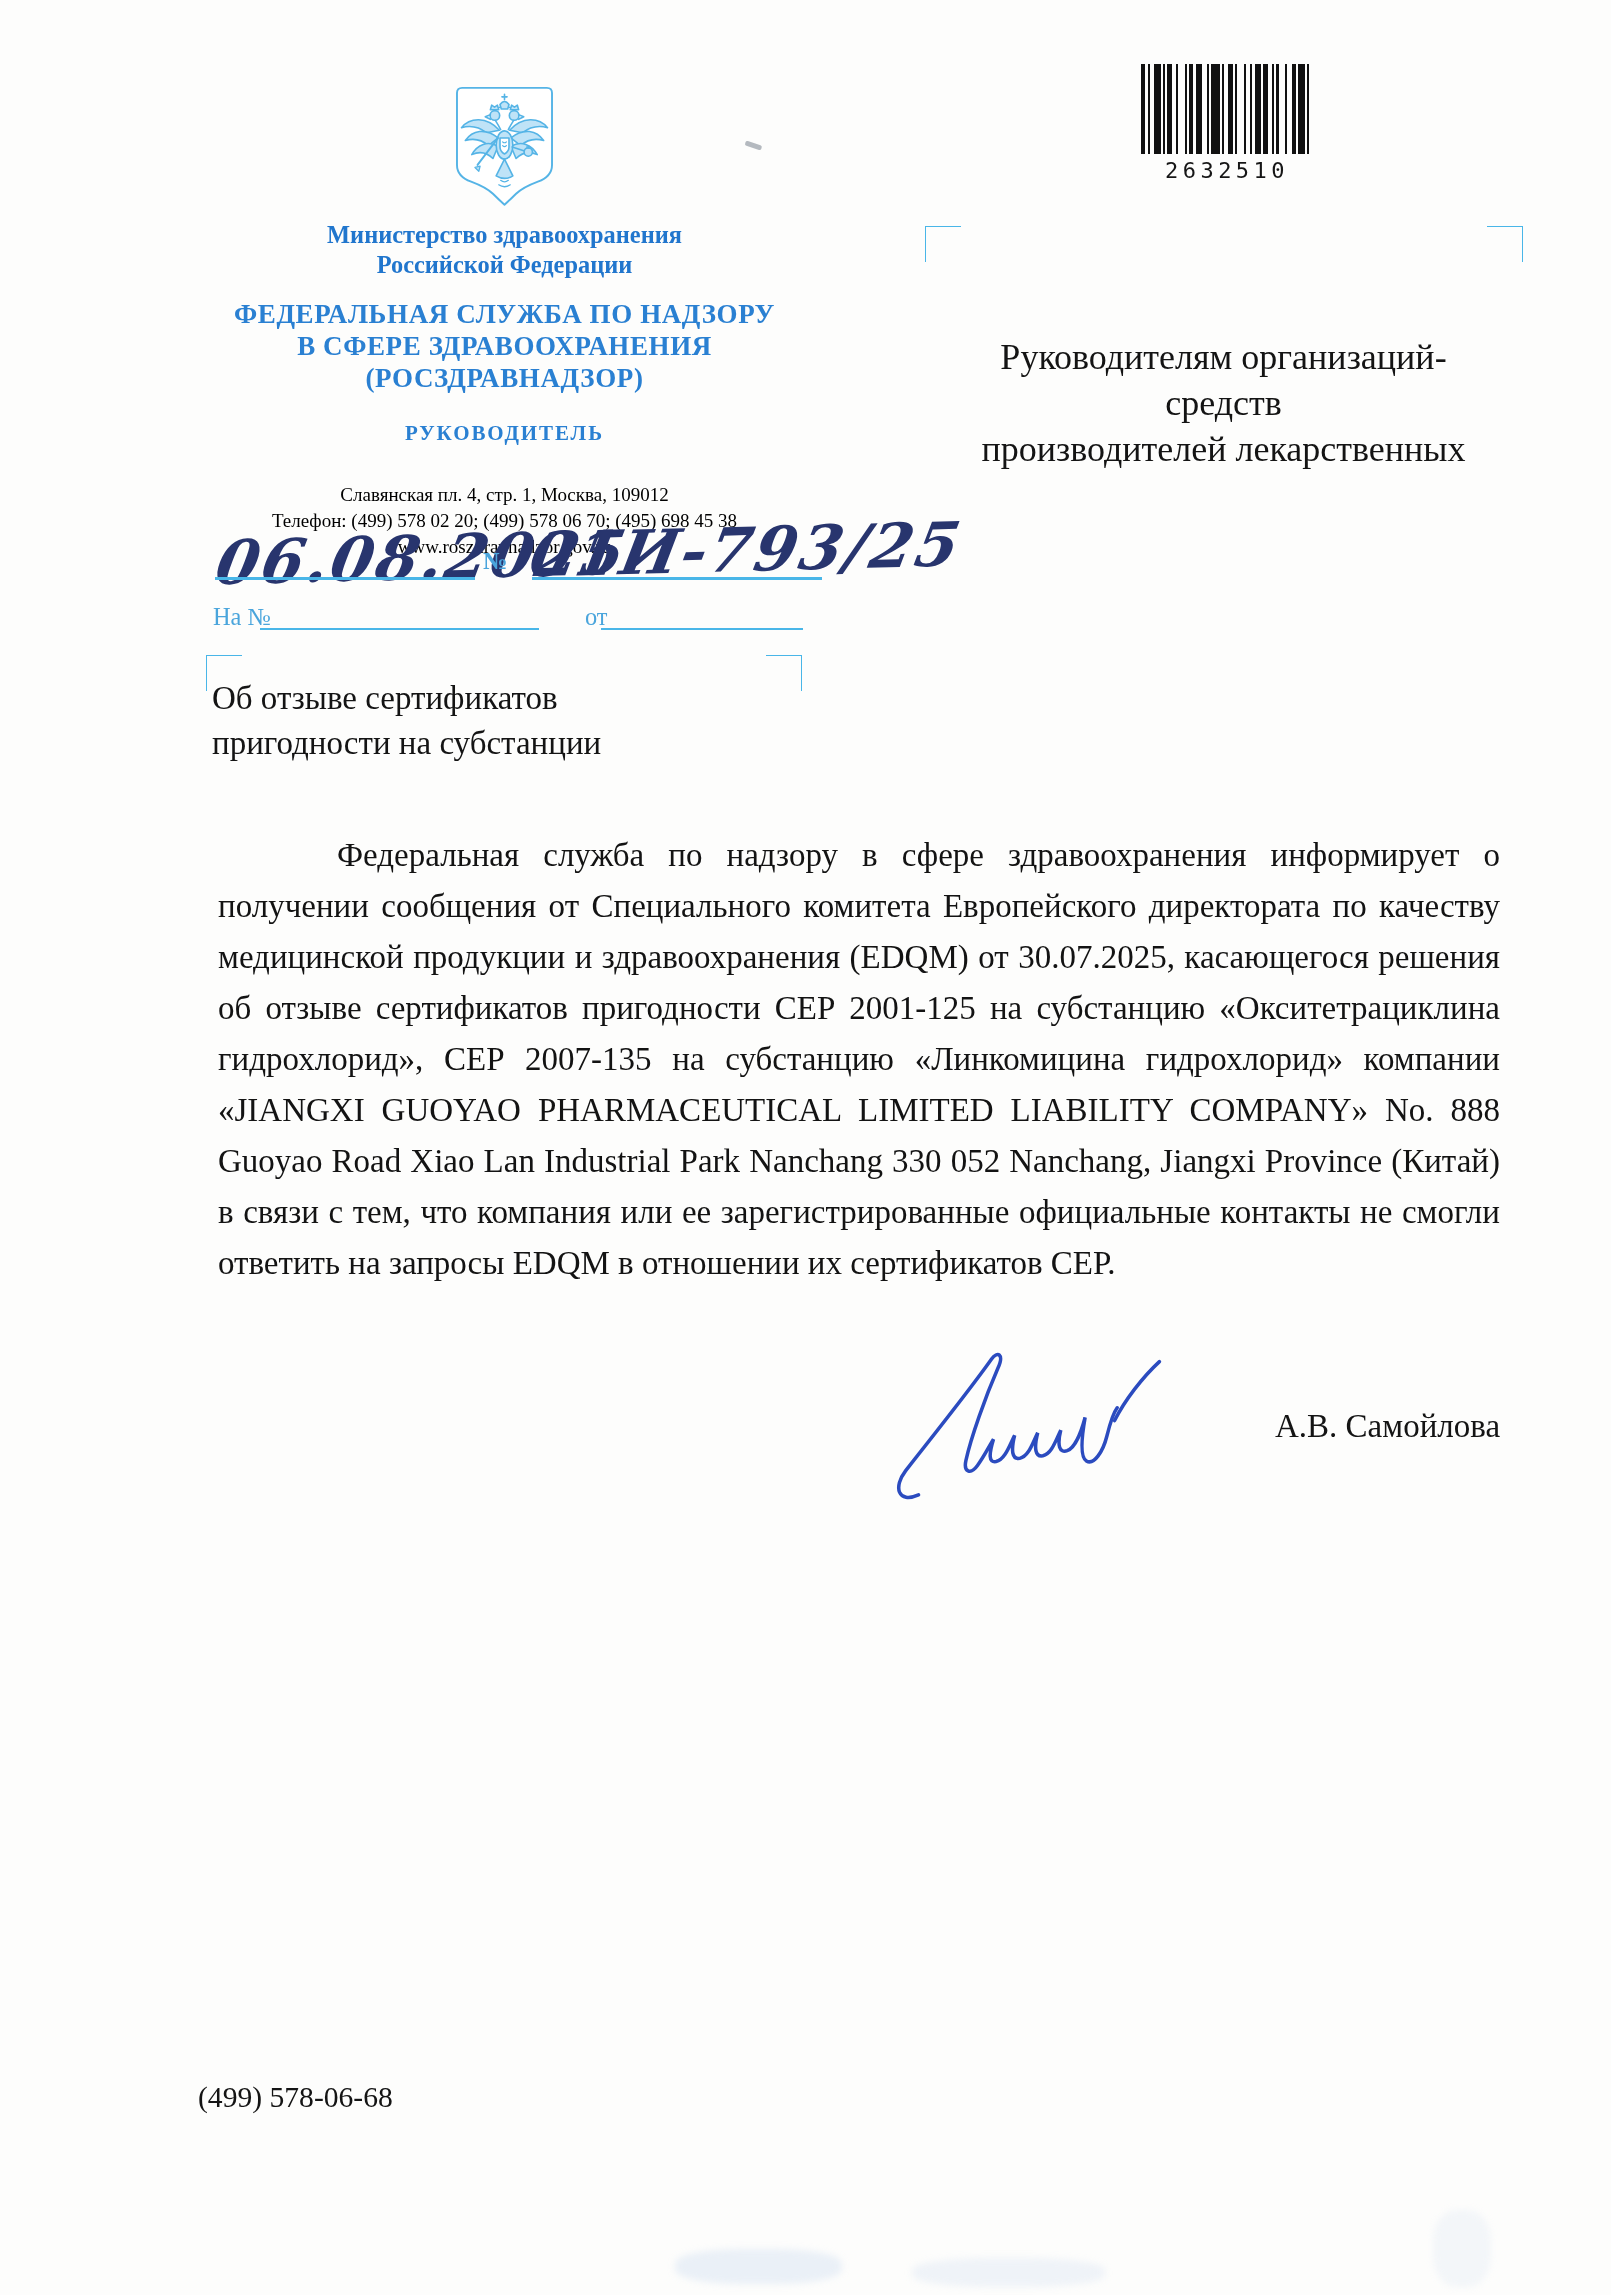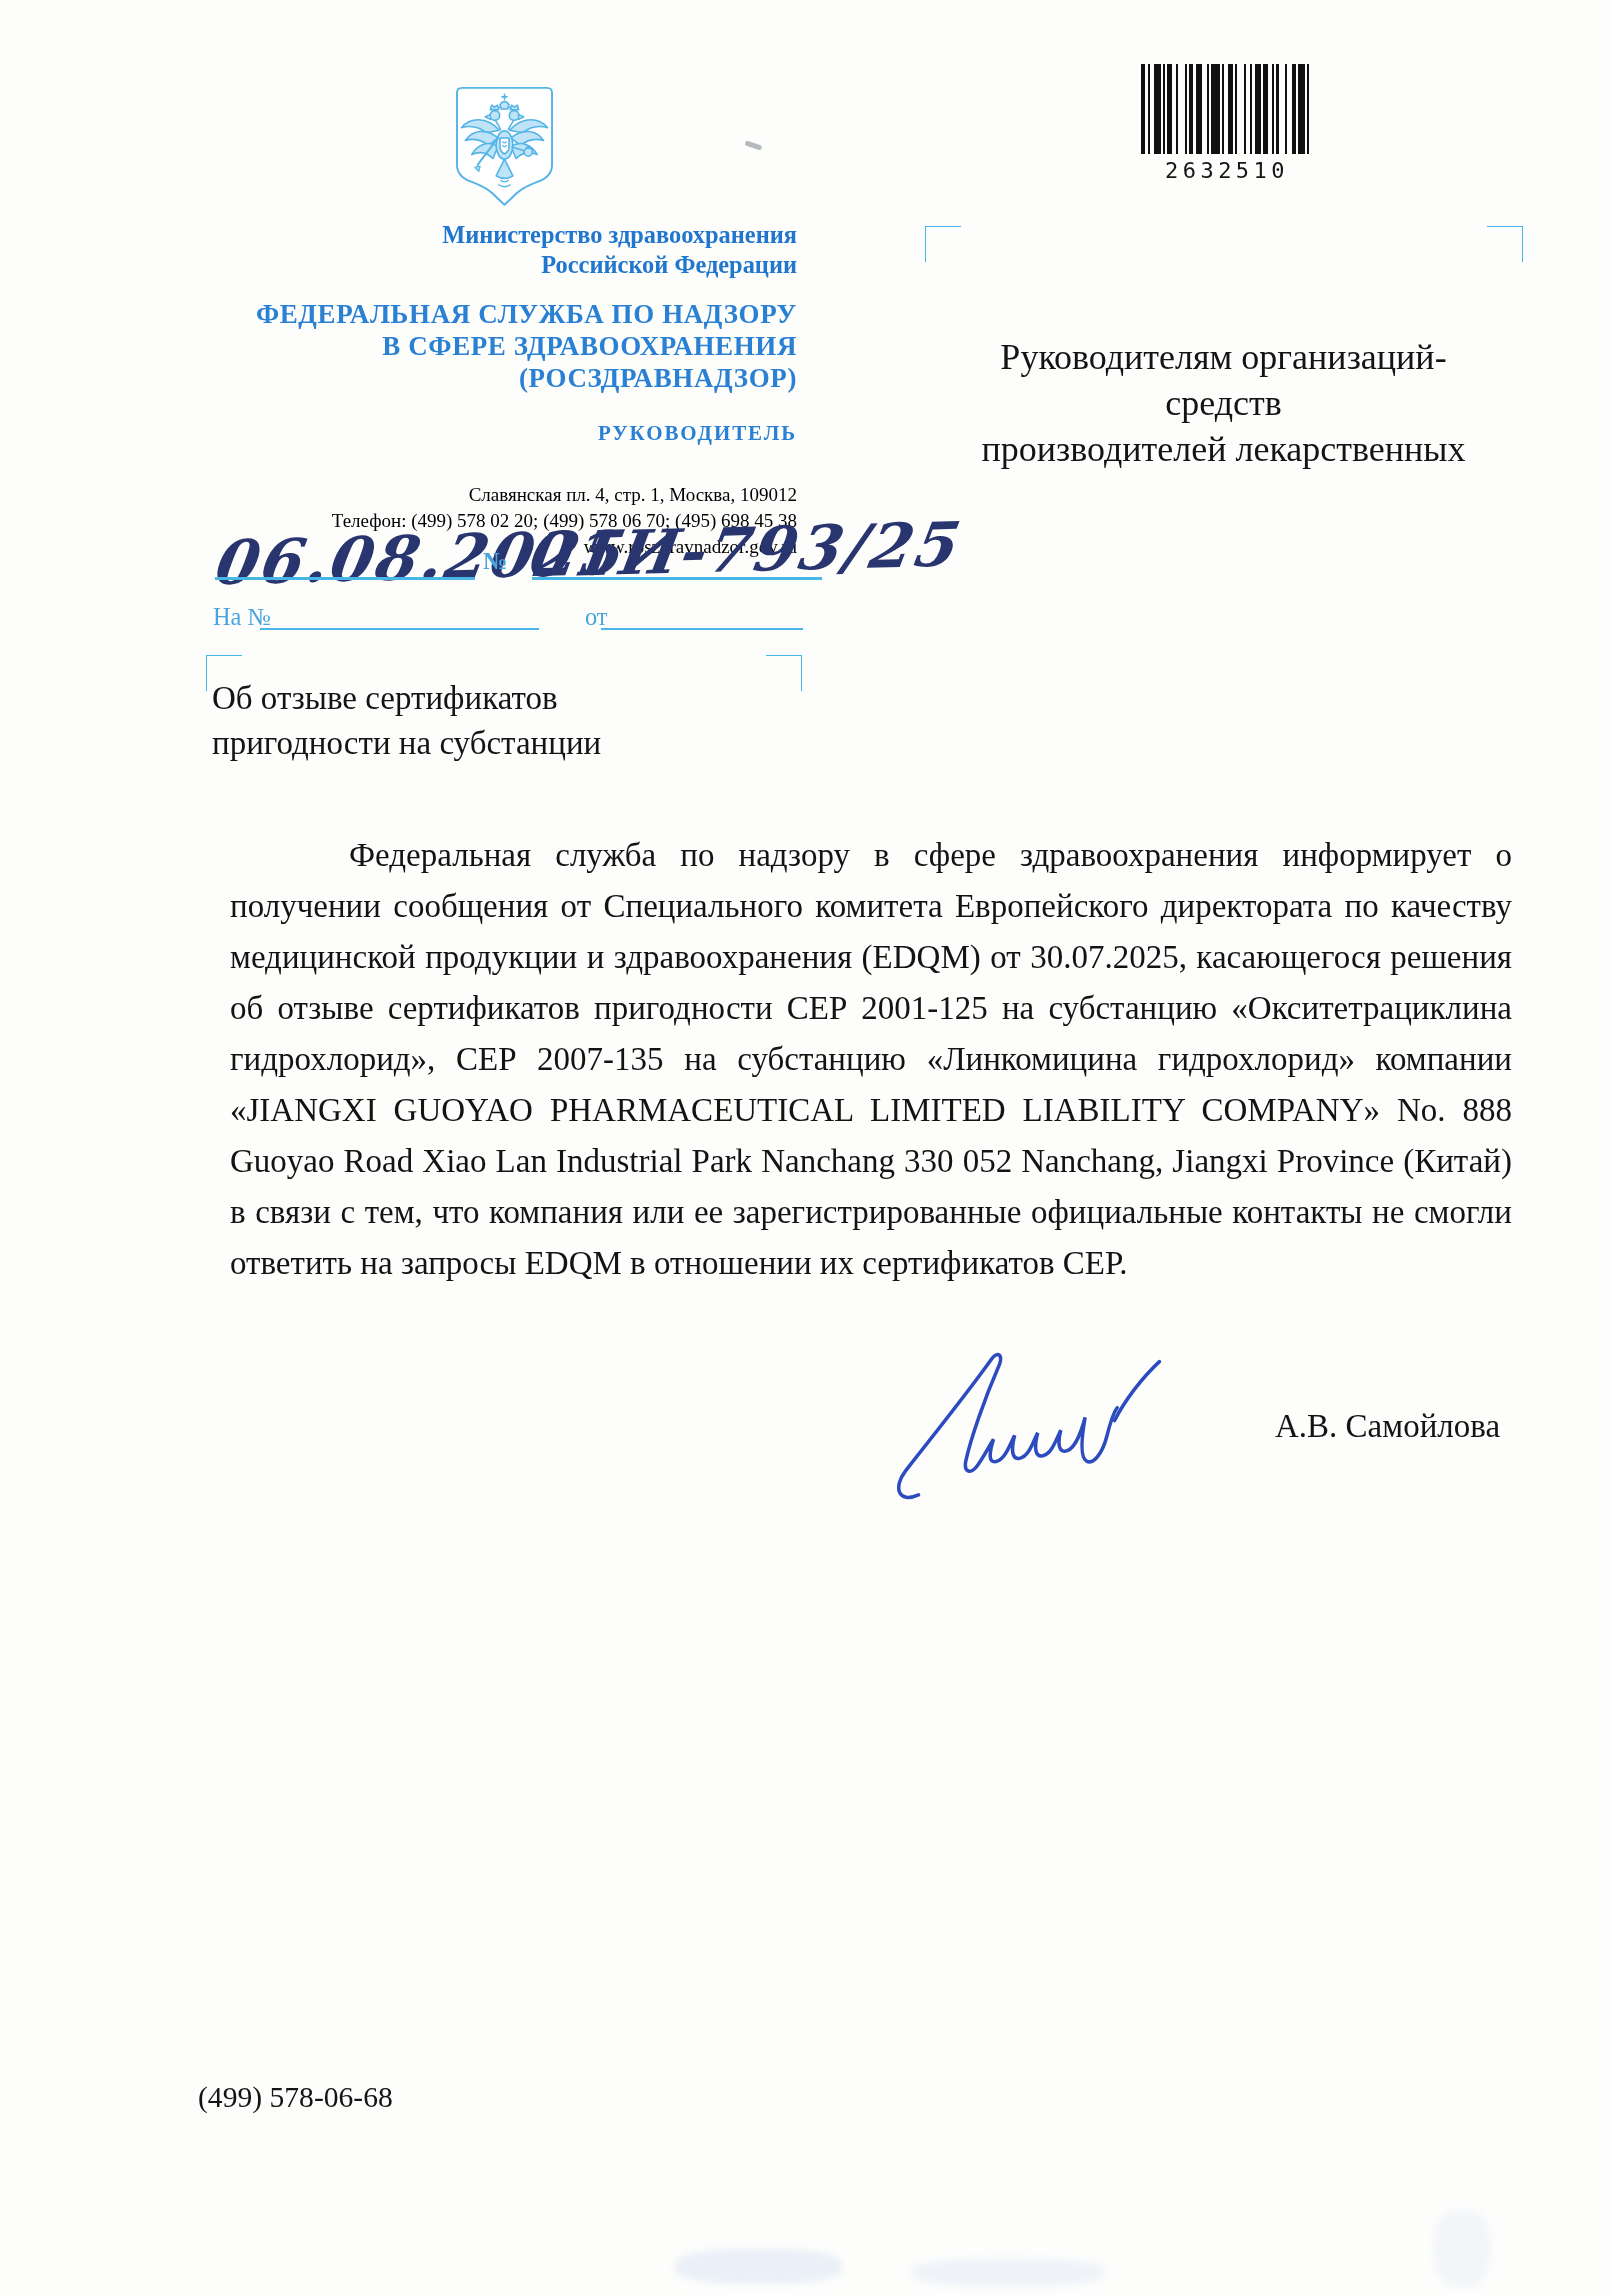--- a/index.html
+++ b/index.html
@@ -6,21 +6,21 @@
   .page{
     position:relative;
     width:1611px;height:2295px;
     background:#fdfdfc;
     font-family:"Liberation Serif", serif;
     overflow:hidden;
   }
   
   .lh-col{
     position:absolute;left:212px;top:84px;width:585px;
-    text-align:right;color:#2a80d2;
+    text-align:center;color:#2a80d2;
   }
   .emblem{display:block;margin:0 auto 14px auto;}
   .ministry{
     font-size:24.4px;font-weight:bold;line-height:29.6px;color:#2176cd;
   }
   .service{
     margin-top:19px;
     font-size:27px;font-weight:bold;line-height:32px;color:#2a80d2;
     letter-spacing:0.6px;
   }
@@ -79,21 +79,21 @@
   .ul-reply2{left:601px;top:628px;width:202px;height:1.9px;}
   
   .subject{
     position:absolute;left:212px;top:676px;width:578px;
     font-size:33px;line-height:45px;color:#141414;
   }
   
   .body-par{
     position:absolute;left:218px;top:830px;width:1282px;
     font-size:33px;line-height:51px;color:#131313;
-    text-align:justify;text-indent:119px;margin-left:12px;
+    text-align:justify;text-indent:119px;
   }
   
   .sig-svg{position:absolute;left:890px;top:1336px;}
   .sig-name{
     position:absolute;left:1275px;top:1408px;
     font-size:33px;color:#141414;white-space:nowrap;
   }
   
   .contact{
     position:absolute;left:198px;top:2074px;

